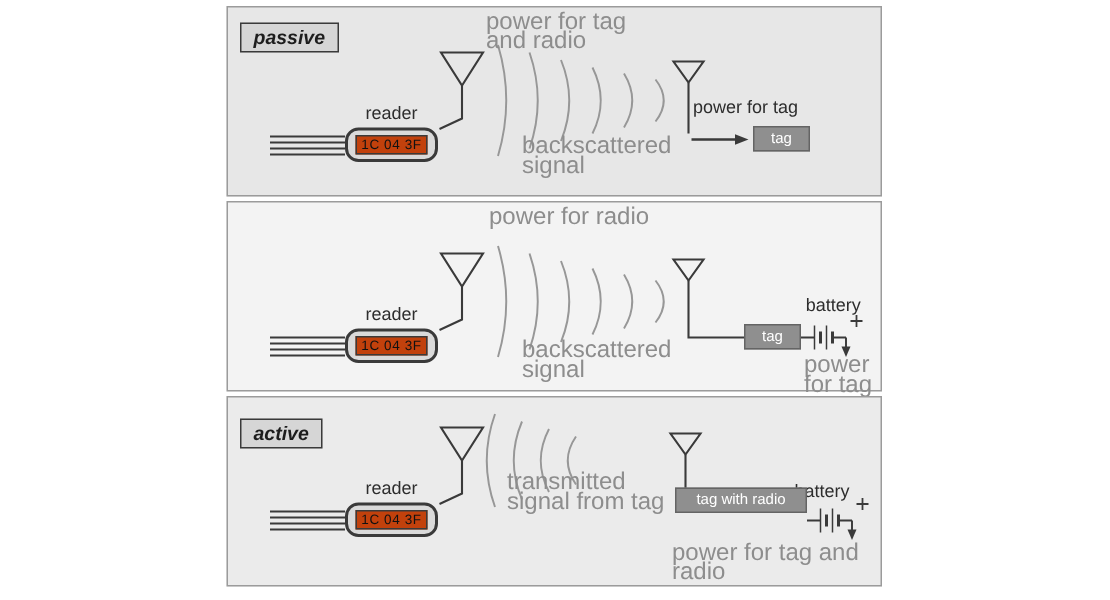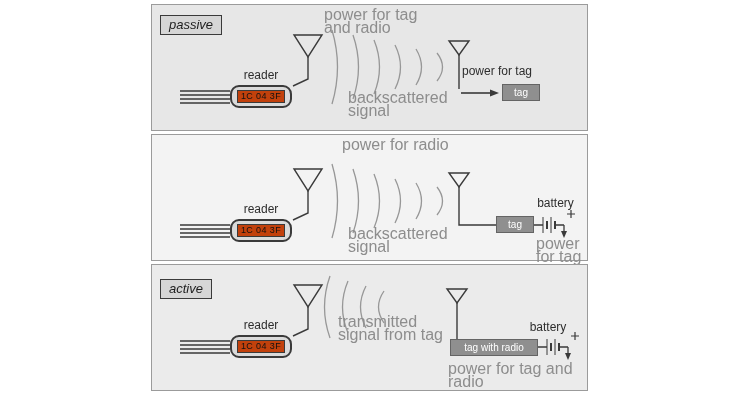--- a/index.html
+++ b/index.html
@@ -7,21 +7,21 @@
     font-family:"Liberation Sans", sans-serif; }
   .diagram { position:absolute; left:151px; top:4px; width:437px; }
   .panel { position:relative; width:437px; height:127px;
     border:1px solid var(--panel-border,#9b9b9b); margin-bottom:3px; }
   .panel.p1 { background:var(--panel-bg-top,#e7e7e7); }
   .panel.p2 { background:var(--panel-bg-mid,#f3f3f3); }
   .panel.p3 { background:var(--panel-bg-bottom,#ebebeb); }
   .panel svg { position:absolute; left:0; top:0; }
   .label-box { position:absolute; display:inline-block;
     border:1px solid var(--line,#3a3a3a); background:var(--label-box-bg,#d6d6d6);
-    padding:1px 8px 2px; font-size:13px; font-weight:normal; font-style:italic;
+    padding:1px 8px 2px; font-size:13px; font-weight:bold; font-style:italic;
     color:#1d1d1d; white-space:nowrap; }
   .ann { position:absolute; font-size:16px; line-height:13px;
     color:var(--annotation,#8d8d8d); }
   .dark { position:absolute; font-size:12px; line-height:13px; color:#2d2d2d; }
   .ctr { text-align:center; }
   .reader-device { position:absolute; border:2px solid var(--line,#3a3a3a);
     border-radius:9px; background:#dadada; display:flex; align-items:center;
     justify-content:center; }
   .reader-display { border:1px solid var(--line,#3a3a3a); background:#c2410c;
     font-size:9px; line-height:11px; padding:0 3px; color:#111;
@@ -95,21 +95,21 @@
       </g>
       <g stroke="#3a3a3a" fill="none">
         <path d="M382 90 H391 M403 90 H412" stroke-width="1.3"></path>
         <path d="M391 82 V98 M399 82 V98" stroke-width="1"></path>
         <path d="M395 86 V94 M403 86 V94" stroke-width="2"></path>
         <path d="M415 79 H423 M419 75 V83" stroke-width="1.2"></path>
         <path d="M412 90 V97" stroke-width="1.3"></path>
         <polygon points="409,96 415,96 412,103" fill="#3a3a3a" stroke="none"></polygon>
       </g>
     </svg>
-    <div class="ann" style="left:190px;top:3px;width:110px">power for radio</div>
+    <div class="ann" style="left:174px;top:3px;width:110px">power for radio</div>
     <div class="dark ctr" style="left:78px;top:68px;width:62px">reader</div>
     <div class="reader-device" style="left:78px;top:84px;width:62px;height:23px">
       <span class="reader-display">1C 04 3F</span>
     </div>
     <div class="ann" style="left:196px;top:92px;width:90px">backscattered signal</div>
     <div class="dark ctr" style="left:376px;top:62px;width:55px">battery</div>
     <div class="tag-box" style="left:344px;top:81px;width:38px;height:17px">tag</div>
     <div class="ann" style="left:384px;top:102px;width:48px">power for tag</div>
   </div>
 
@@ -141,17 +141,17 @@
         <polygon points="413,88 419,88 416,95" fill="#3a3a3a" stroke="none"></polygon>
       </g>
     </svg>
     <div class="label-box" style="left:8px;top:14px">active</div>
     <div class="ann" style="left:186px;top:50px;width:105px">transmitted signal from tag</div>
     <div class="dark ctr" style="left:78px;top:54px;width:62px">reader</div>
     <div class="reader-device" style="left:78px;top:70px;width:62px;height:23px">
       <span class="reader-display">1C 04 3F</span>
     </div>
     <div class="dark ctr" style="left:366px;top:56px;width:60px">battery</div>
-    <div class="tag-box" style="left:298px;top:74px;width:88px;height:17px">tag with radio</div>
+    <div class="tag-box" style="left:298px;top:60px;width:88px;height:17px">tag with radio</div>
     <div class="ann" style="left:296px;top:97px;width:140px">power for tag and radio</div>
   </div>
 
 </div>
 
 </body></html>

